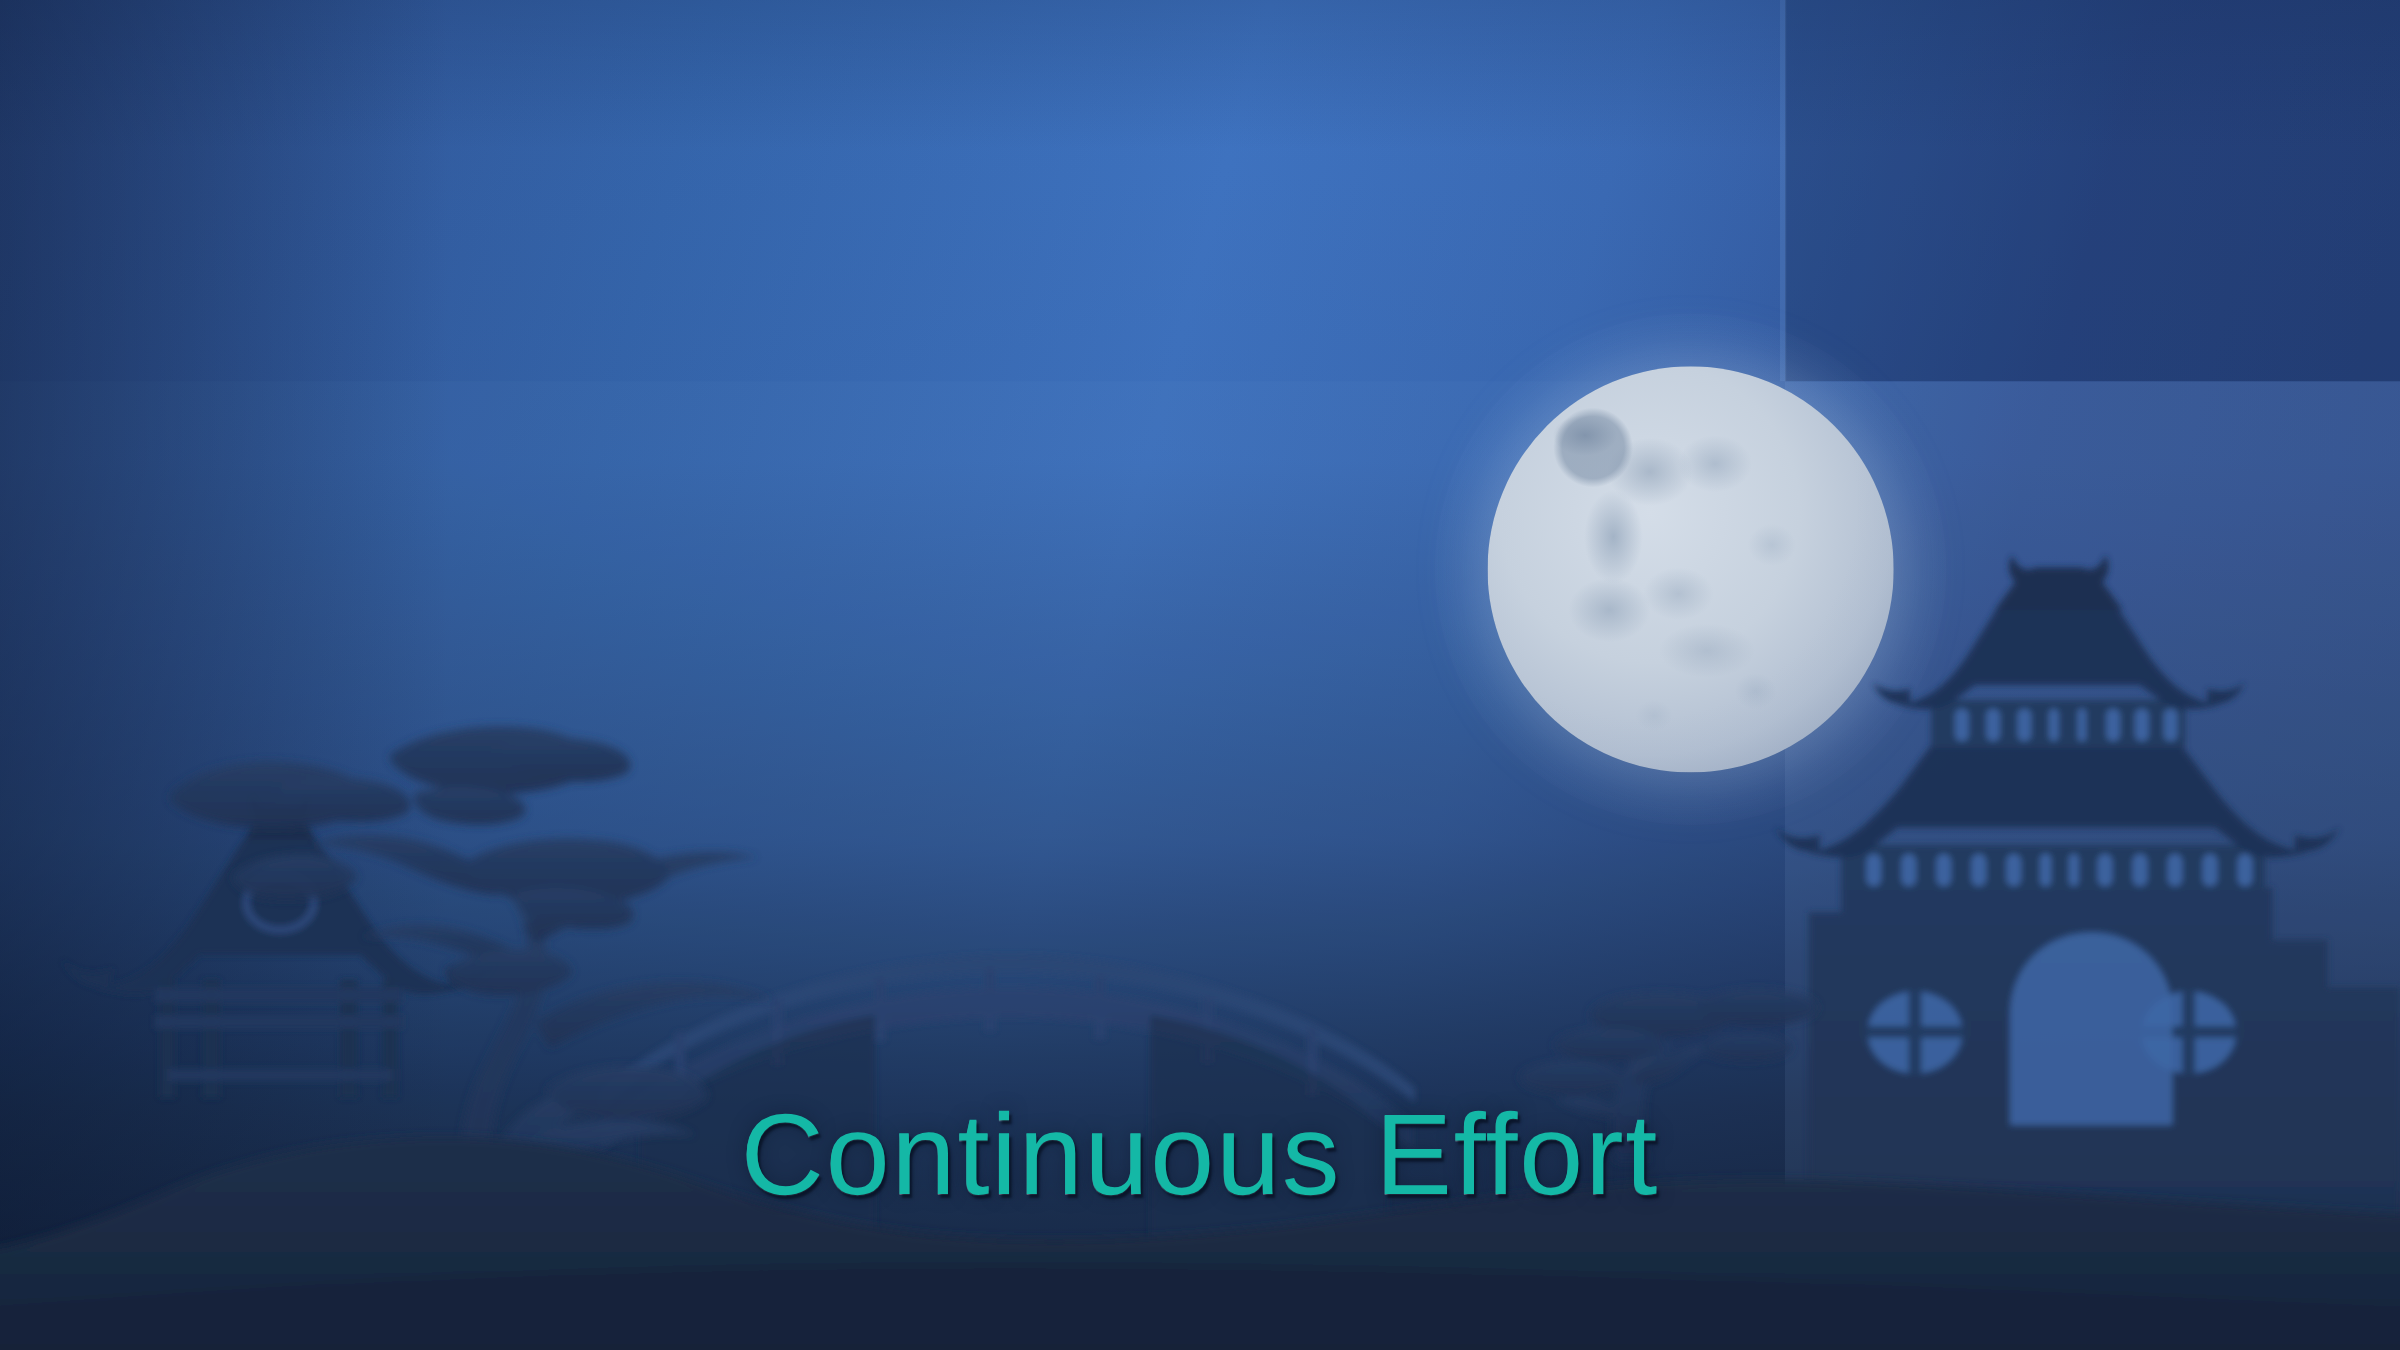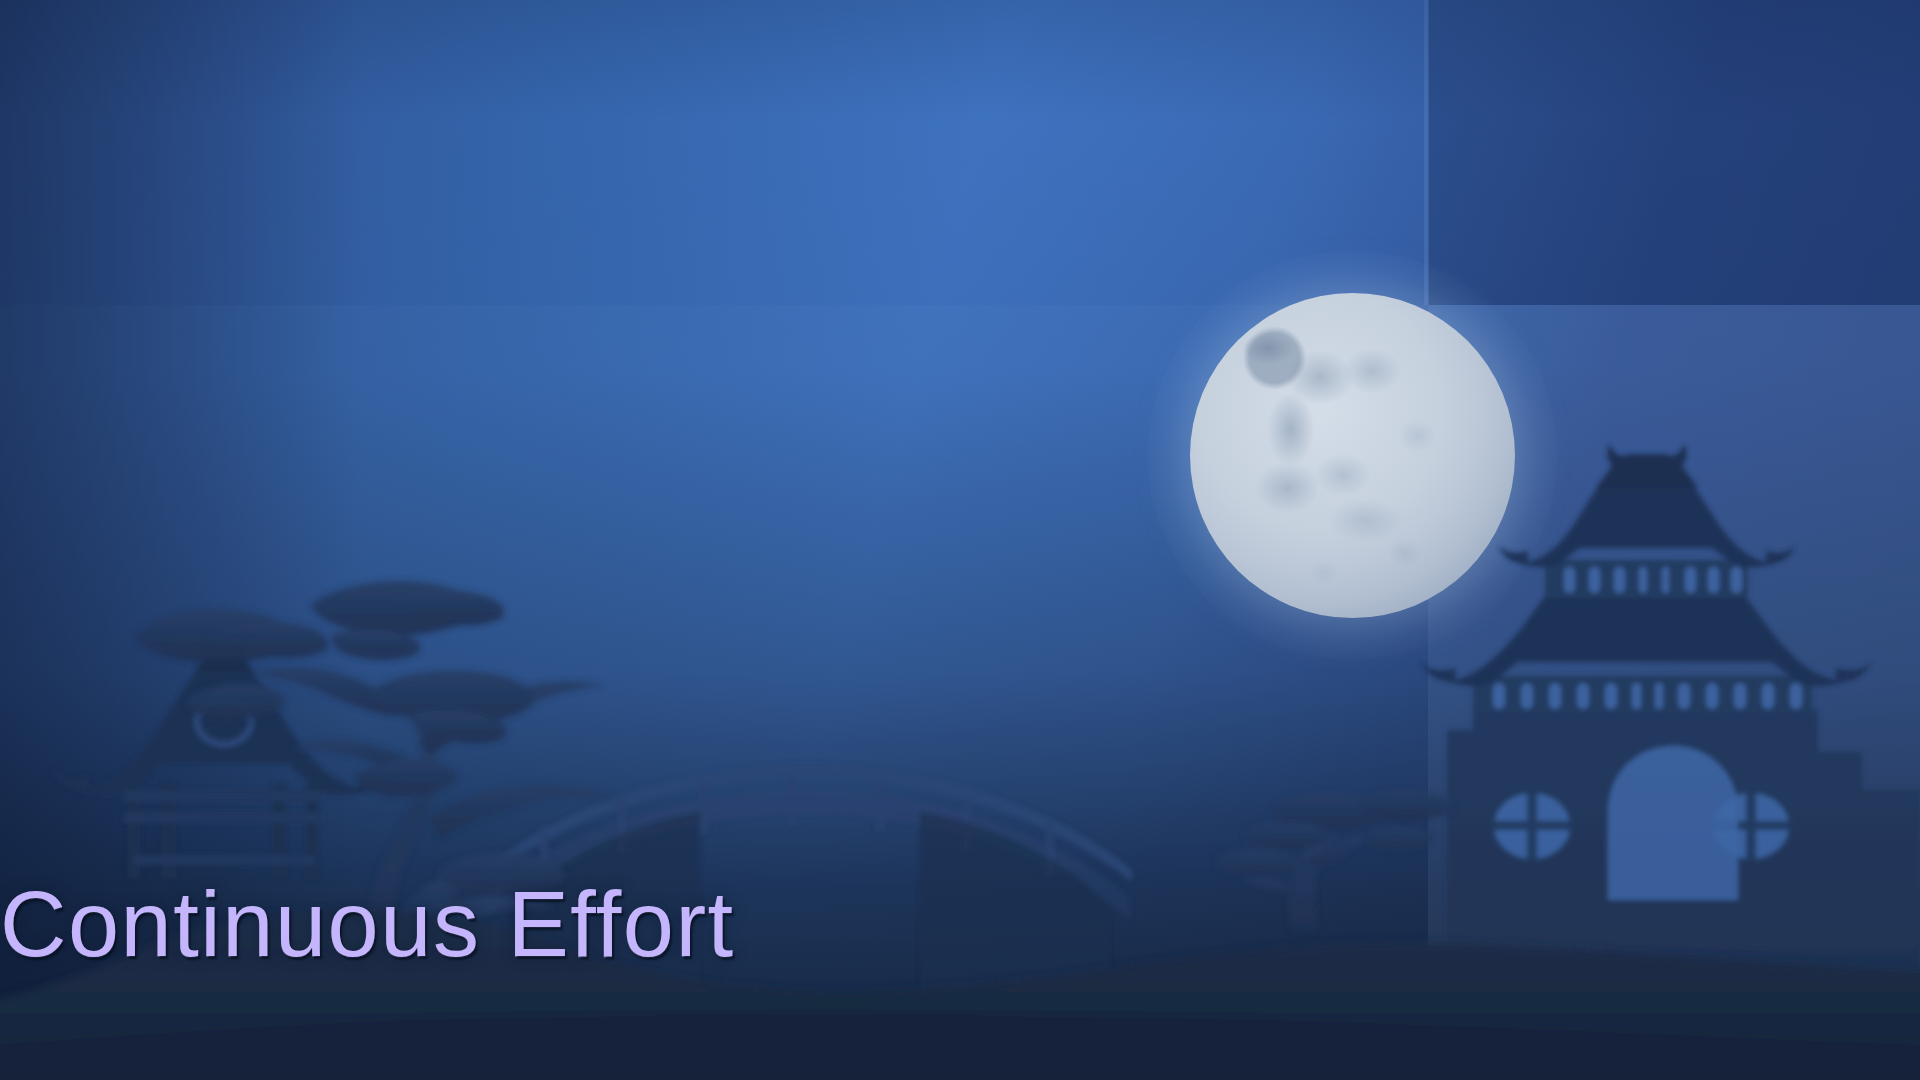--- a/index.html
+++ b/index.html
@@ -99,25 +99,26 @@
 
   
   .scene{position:absolute;inset:0;}
   .scene svg{position:absolute;left:0;top:0;width:1920px;height:1080px;}
 
   
   .title{
     position:absolute;
     left:0;right:0;
     top:878px;
+    text-align:center;
     font-family:"Liberation Sans",sans-serif;
     font-size:92px;
     font-weight:400;
     letter-spacing:1.5px;
-    color:#c4b5fd;
+    color:#14b8a6;
     line-height:1;
     text-shadow:
       2px 3px 2px rgba(6,14,30,0.72),
       0 0 14px rgba(12,26,50,0.55),
       0 1px 0 rgba(255,255,255,0.35);
     white-space:nowrap;
     user-select:none;
   }
 </style>
 </head>

